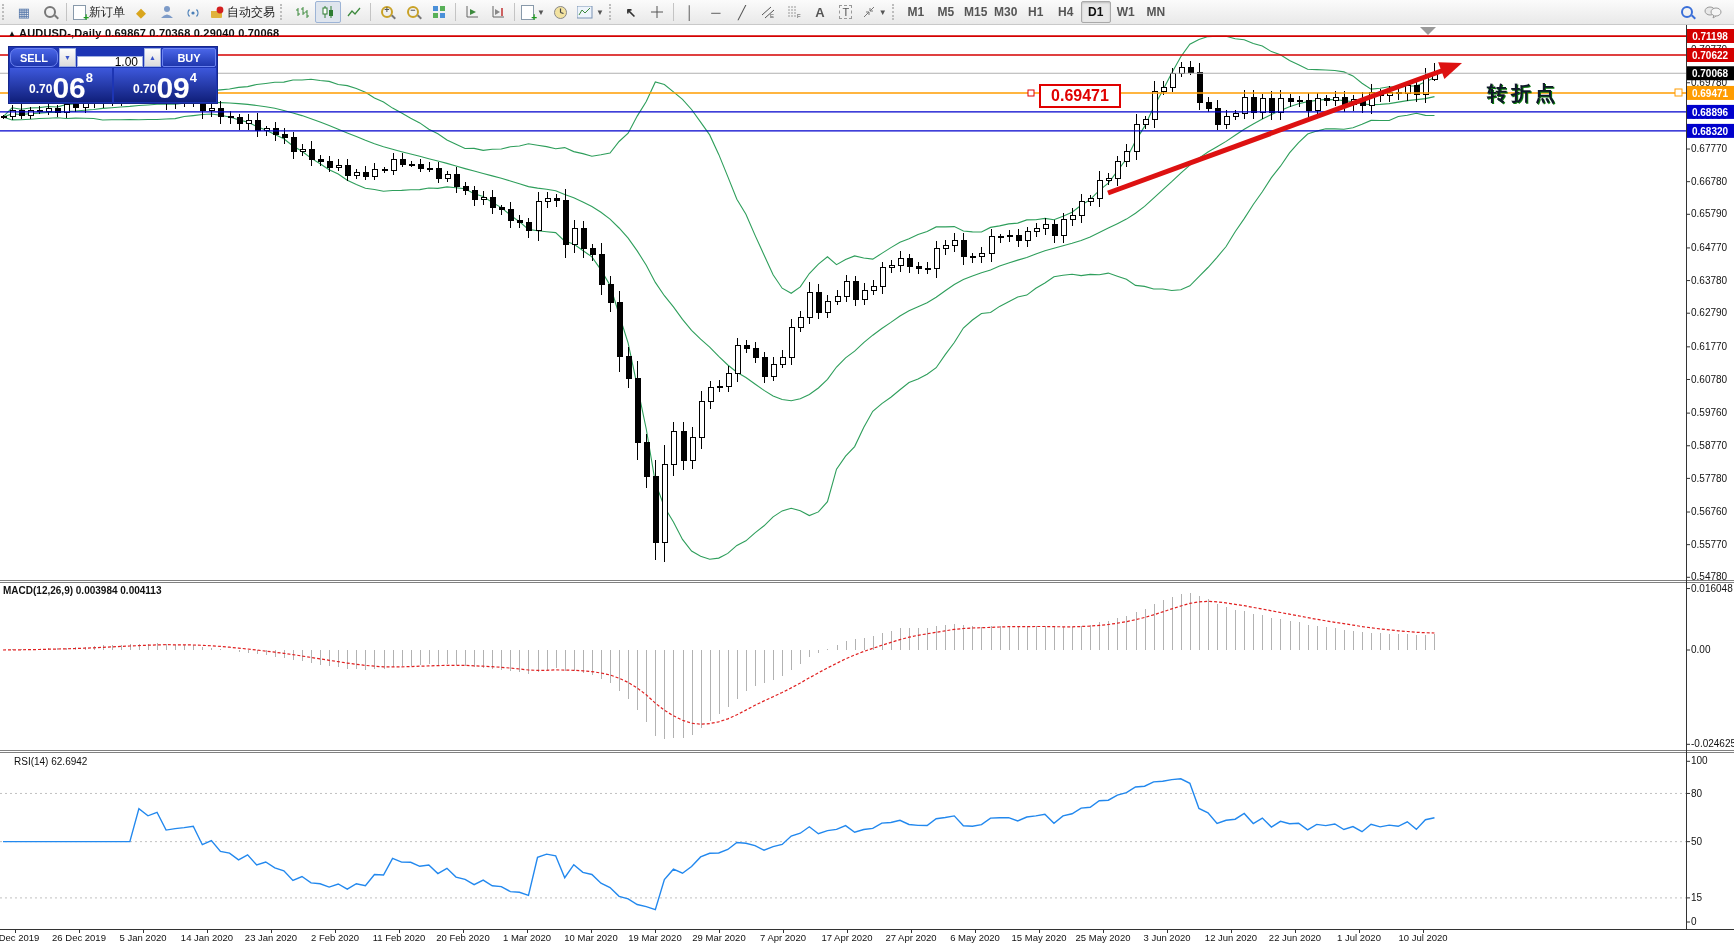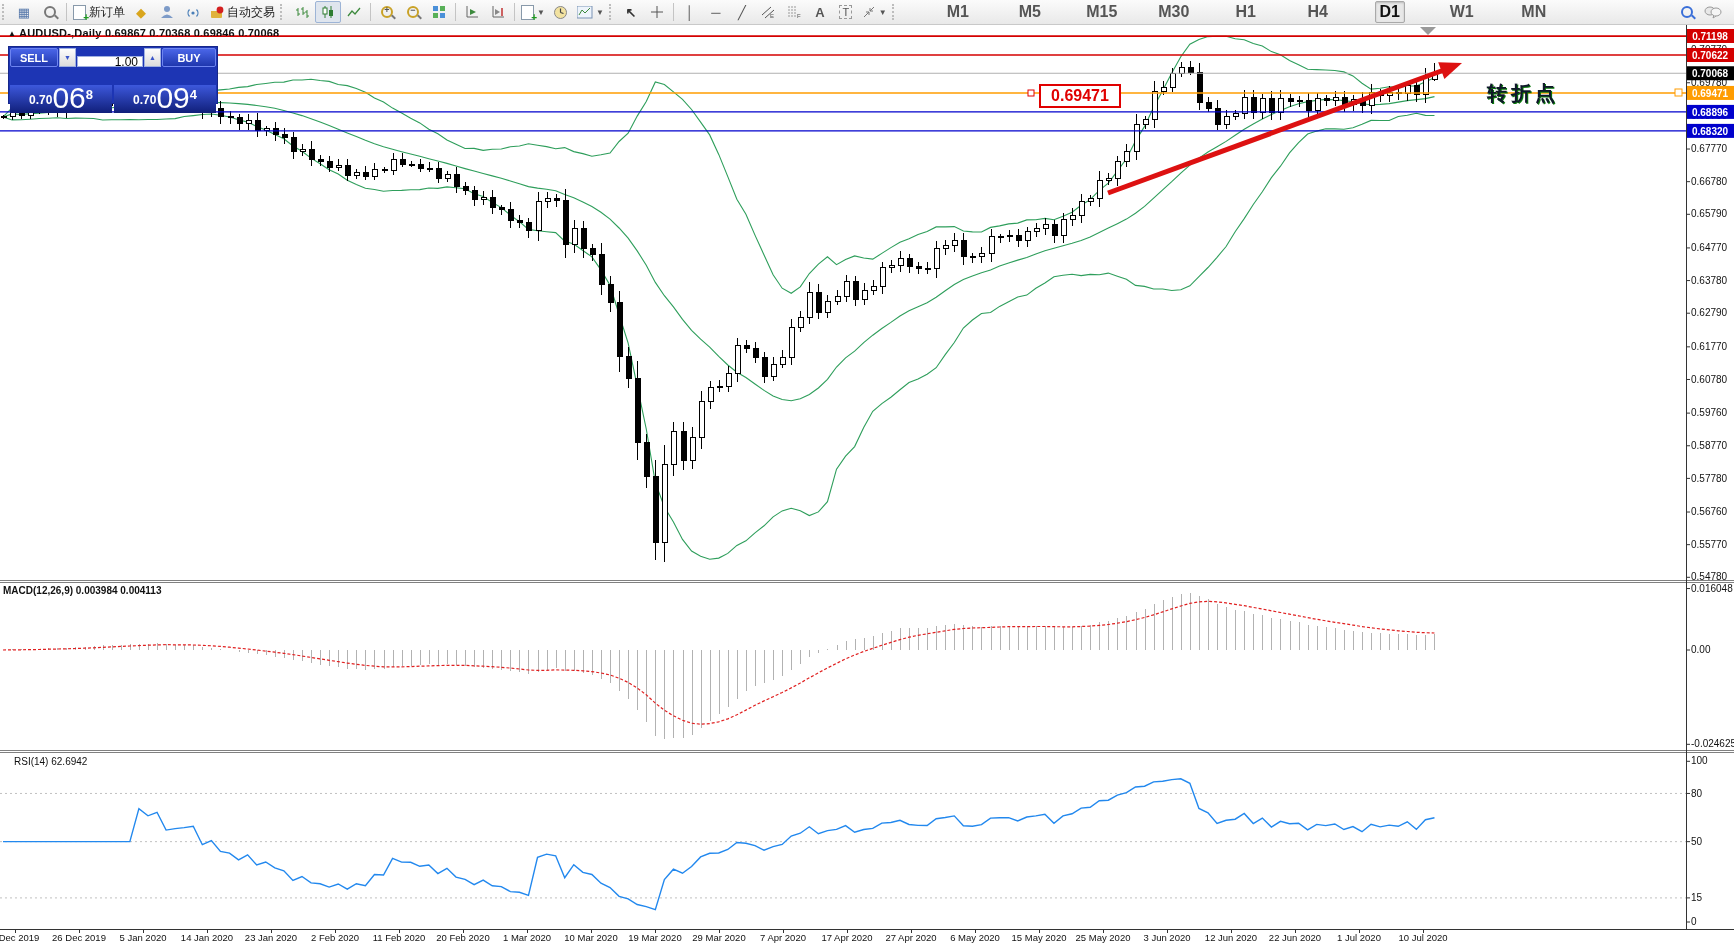--- a/index.html
+++ b/index.html
@@ -7,21 +7,21 @@
   #app{position:relative;width:1734px;height:943px;}
   
   #toolbar{position:absolute;left:0;top:0;width:1734px;height:24px;z-index:30;
     background:linear-gradient(#fbfbfb,#e9e9e9);border-bottom:1px solid #c9c9c9;
     display:flex;align-items:center;font-size:11px;color:#444;}
   .tgrip{width:5px;height:16px;margin:0 2px;border-left:2px dotted #bdbdbd;}
   .tsep{width:1px;height:18px;background:#c4c4c4;margin:0 3px;}
   .tbtn{height:20px;min-width:20px;padding:0 2px;display:flex;align-items:center;justify-content:center;
     gap:3px;border:1px solid transparent;border-radius:2px;cursor:default;white-space:nowrap;}
   .tbtn.pressed{background:#dfe5ee;border:1px solid #9db4d6;}
-  .tf{font-weight:bold;font-size:16px;color:#555;width:24px;margin-left:42px;}
+  .tf{font-weight:bold;font-size:12px;color:#555;width:24px;}
   .tf.active{background:#e8e8e8;border:1px solid #a9a9a9;box-shadow:inset 0 1px 2px #bbb;color:#111;}
   .glyph{font-size:13px;line-height:1;}
   .caret{font-size:8px;color:#555;}
   .doc{position:relative;width:11px;height:13px;background:#fff;border:1px solid #8899aa;}
   .doc .plus{position:absolute;right:-4px;bottom:-4px;color:#1c9a1c;font-weight:bold;font-size:10px;line-height:1;}
   .mag{position:relative;width:8px;height:8px;border:2px solid #777;border-radius:50%;}
   .mag:after{content:"";position:absolute;width:5px;height:2px;background:#777;right:-5px;bottom:-2px;transform:rotate(45deg);}
   .mag.blue{border-color:#3a6fd8;}.mag.blue:after{background:#3a6fd8;}
   .mag .pm{position:absolute;left:0;top:-3px;width:8px;text-align:center;font-size:9px;font-weight:bold;color:#555;}
   .cnlabel{font-size:12px;color:#222;}
@@ -35,31 +35,31 @@
   #price-callout{left:1039px;top:84px;width:78px;height:20px;border:2px solid #e00000;color:#e00000;
     font-size:16px;font-weight:bold;display:flex;align-items:center;justify-content:center;background:#fff;}
   #turn-point{left:1487px;top:80px;font-size:20px;font-weight:bold;color:#0f172a;
     text-shadow:1px 1px 0 #0b7a0b;letter-spacing:4px;}
   
   #trade-panel{left:8px;top:46px;width:210px;height:58px;background:#1d35b4;z-index:22;
     border:1px solid #16278a;display:flex;flex-direction:column;padding:1px;box-sizing:border-box;}
   #tp-row1{display:flex;height:19px;gap:1px;}
   .tp-btn{background:linear-gradient(#4a66e8,#1f37ae);color:#fff;font-size:11px;font-weight:bold;
     display:flex;align-items:center;justify-content:center;border:1px solid #6d84f0;border-radius:2px;}
-  #tp-sell-btn{width:46px;}
+  #tp-sell-btn{width:46px;border-radius:7px;}
   #tp-buy-btn{width:52px;}
   .spin{width:15px;background:linear-gradient(#fdfdfd,#dcdcdc);border:1px solid #9fb0e0;color:#3a55c8;
     font-size:7px;display:flex;align-items:center;justify-content:center;}
   #tp-vol{flex:1;background:#fff;border:1px solid #9fb0e0;font-size:12px;color:#000;
     display:flex;align-items:center;justify-content:flex-end;padding-right:4px;margin-top:8px;}
-  #tp-row2{display:flex;flex:1;gap:2px;margin-top:18px;}
+  #tp-row2{display:flex;flex:1;gap:2px;margin-top:1px;}
   .tp-price{flex:1;background:linear-gradient(#3d58dc,#101f7a);color:#fff;display:flex;
     align-items:flex-end;justify-content:center;padding-bottom:2px;}
   .tp-price .pfx{font-size:12px;font-weight:bold;margin-bottom:4px;}
-  .tp-price .big{font-size:30px;font-weight:normal;line-height:.85;}
+  .tp-price .big{font-size:30px;font-weight:bold;line-height:.85;}
   .tp-price .sup{font-size:13px;font-weight:bold;align-self:flex-start;margin-top:2px;}
   svg text{font-family:"Liberation Sans",sans-serif;}
 </style>
 </head>
 <body>
 
 <div id="app">
 
   <div id="toolbar">
     <div class="tgrip"></div>
@@ -875,21 +875,21 @@
           <line x1="1108" y1="193" x2="1444" y2="70" stroke="#dd1111" stroke-width="5"></line>
           <polygon points="1462,63 1444.4,79.1 1438.2,62.2" fill="#dd1111"></polygon>
         </g>
         <polygon points="1420,27 1436,27 1428,35" fill="#9a9a9a"></polygon>
       </svg>
   </div>
 
   <div class="ovl" id="chart-title">
     <span class="tri">▲</span>
     <span>AUDUSD-,Daily</span>
-    <span>0.69867 0.70368 0.69846 0.70068</span>
+    <span>0.69867 0.70368 0.29040 0.70068</span>
   </div>
   <div id="redline-top"></div>
 
   <div class="ovl" id="trade-panel">
     <div id="tp-row1">
       <div class="tp-btn" id="tp-sell-btn">SELL</div>
       <div class="spin">▼</div>
       <div id="tp-vol">1.00</div>
       <div class="spin">▲</div>
       <div class="tp-btn" id="tp-buy-btn">BUY</div>

